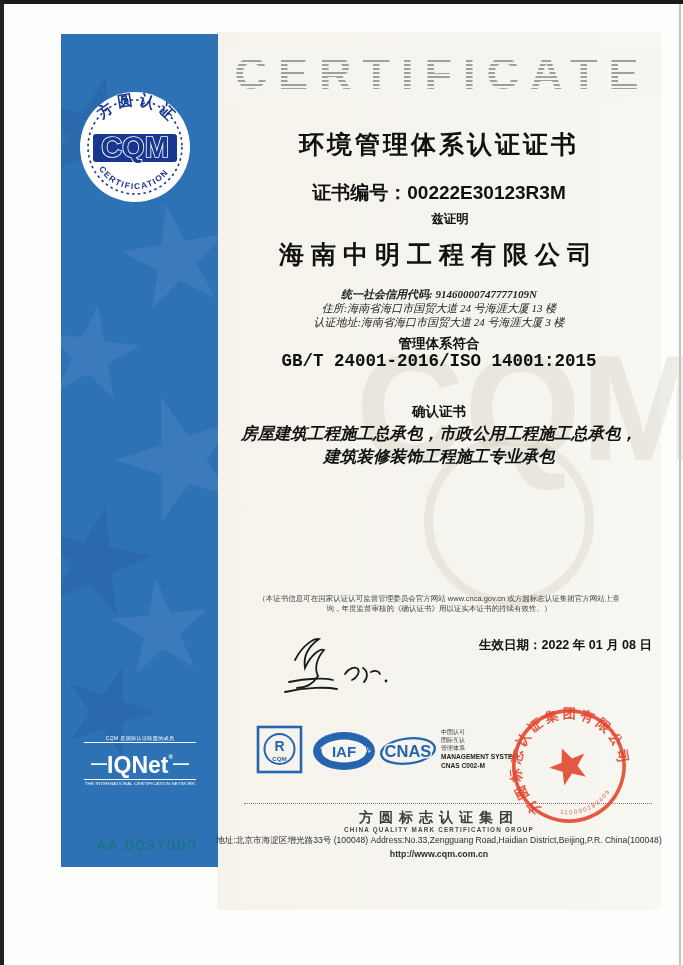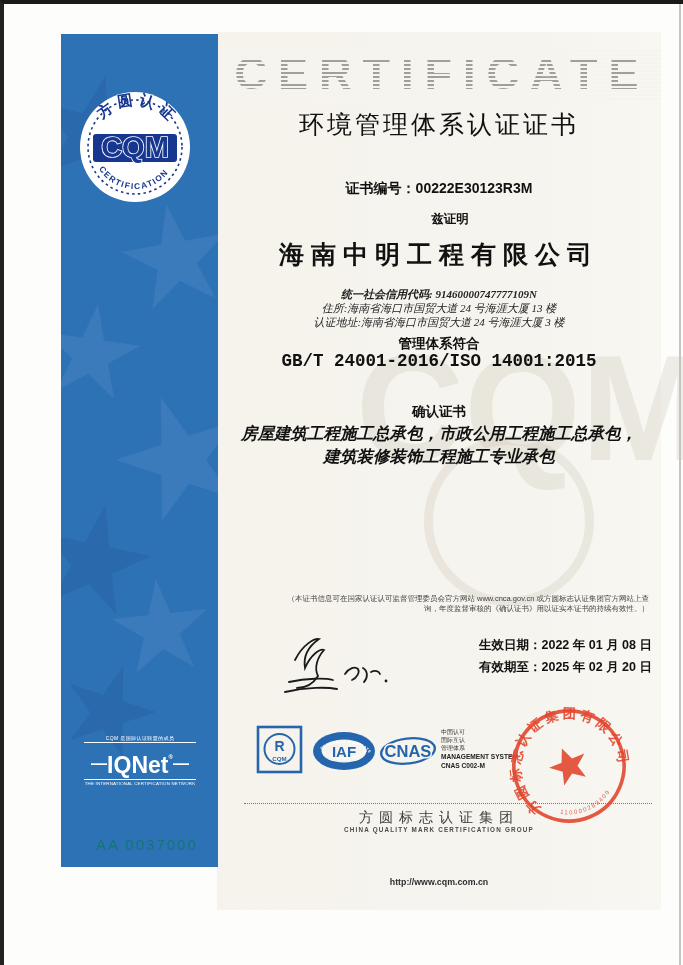--- a/index.html
+++ b/index.html
@@ -36,56 +36,56 @@
   .iqnet .tagline { font-size:4.4px; letter-spacing:.2px; border-top:1px solid #fff; padding-top:1px; margin-top:2px; white-space:nowrap; }
 
   .serial-no { position:absolute; left:92px; top:832px; font-size:15px; letter-spacing:2px; color:#0f766e; opacity:.9; z-index:3; }
 
   
   .content { position:absolute; left:213px; top:0; width:444px; z-index:4; text-align:center; color:#111; }
   .cert-word-wrap { position:absolute; left:6px; top:44px; width:438px; height:52px; }
   .cert-word { font-size:45px; font-weight:bold; letter-spacing:11px; color:#a19f99; white-space:nowrap; font-family:"Liberation Sans",sans-serif; }
   .cert-word-wrap .stripes { position:absolute; inset:0; background:repeating-linear-gradient(180deg, rgba(246,244,238,0) 0 2px, #f6f4ee 2px 4px); }
 
-  .doc-title { position:absolute; left:0; top:104px; width:100%; font-size:25px; font-weight:normal; letter-spacing:3px; }
-  .certno { position:absolute; left:0; top:176px; width:100%; font-size:14px; font-weight:bold; }
+  .doc-title { position:absolute; left:0; top:124px; width:100%; font-size:25px; font-weight:bold; letter-spacing:3px; }
+  .certno { position:absolute; left:0; top:176px; width:100%; font-size:19px; font-weight:bold; }
   .attest { position:absolute; left:11px; top:207px; width:100%; font-size:12.5px; font-weight:bold; }
   .company { position:absolute; left:0; top:234px; width:100%; font-size:25px; letter-spacing:7px; font-weight:bold;
              font-family:"Liberation Serif", serif; }
   .detail { position:absolute; left:0; width:100%; font-size:11px; font-style:italic; font-family:"Liberation Serif",serif; color:#222; }
   .d1 { top:283px;font-weight:bold; } .d2 { top:297px; } .d3 { top:311px; }
   .conform { position:absolute; left:0; top:331px; width:100%; font-size:13.5px; font-weight:bold; }
   .std { position:absolute; left:0; top:347px; width:100%; font-size:17.5px; font-weight:bold; font-family:Liberation Mono, monospace; }
   .scope-label { position:absolute; left:0; top:399px; width:100%; font-size:13.5px; font-weight:bold; }
   .scope-line { position:absolute; left:0; width:100%; font-size:16.5px; font-style:italic; font-weight:bold; font-family:"Liberation Serif",serif; }
   .s1 { top:419px; } .s2 { top:442px; }
-  .fine { position:absolute; left:12px; width:420px; font-size:7.5px; color:#444; line-height:10px;text-align:right; }
+  .fine { position:absolute; left:12px; width:420px; font-size:7.5px; color:#444; line-height:10px; }
   .f1 { top:590px; } .f2 { top:600px; }
 
   .dates { position:absolute; left:475px; top:630px; z-index:4; font-size:12.5px; font-weight:bold; color:#111; white-space:nowrap; line-height:22px; text-align:left; }
 
   .signature { position:absolute; left:263px; top:626px; z-index:5; }
 
   
   .mark-rcqm { position:absolute; left:252px; top:721px; z-index:4; }
   .mark-iaf  { position:absolute; left:307px; top:726px; z-index:4; }
   .mark-cnas { position:absolute; left:375px; top:730px; z-index:4; }
   .acc-text { position:absolute; left:437px; top:724px; z-index:4; text-align:left; color:#333; }
   .acc-text .cn { font-size:6px; line-height:8px; }
   .acc-text .en { font-size:6.6px; line-height:9px; font-weight:bold; color:#222; }
 
   .stamp { position:absolute; left:503px; top:700px; z-index:6; transform:rotate(-22deg); }
 
   .sep { position:absolute; left:240px; top:799px; width:408px; border-top:1.5px dotted #777; z-index:4; }
-  .group-cn { position:absolute; left:213px; top:805px; width:444px; text-align:center; font-size:14px; font-weight:normal;
+  .group-cn { position:absolute; left:213px; top:805px; width:444px; text-align:center; font-size:14px; font-weight:bold;
               letter-spacing:6px; color:#3c3c3c; z-index:4; }
   .group-en { position:absolute; left:213px; top:822px; width:444px; text-align:center; font-size:6.3px; letter-spacing:1.2px;
               font-weight:bold; color:#4a4a4a; z-index:4; }
   .addr { position:absolute; left:195px; top:831px; width:480px; text-align:center; font-size:8.6px; color:#2e2e2e; z-index:4; }
-  .site { position:absolute; left:213px; top:845px; width:444px; text-align:center; font-size:8.8px; font-weight:bold; color:#2e2e2e; z-index:4;margin-top:28px; }
+  .site { position:absolute; left:213px; top:845px; width:444px; text-align:center; font-size:8.8px; font-weight:bold; color:#2e2e2e; z-index:4; }
 </style>
 </head>
 <body>
 
 <div id="page">
 
   <div class="paper"></div>
   <div class="watermark">CQM</div>
   <div class="watermark-ring"></div>
 
@@ -140,21 +140,20 @@
     <div class="std">GB/T 24001-2016/ISO 14001:2015</div>
     <div class="scope-label">确认证书</div>
     <div class="scope-line s1">房屋建筑工程施工总承包，市政公用工程施工总承包，</div>
     <div class="scope-line s2">建筑装修装饰工程施工专业承包</div>
     <div class="fine f1">（本证书信息可在国家认证认可监督管理委员会官方网站 www.cnca.gov.cn 或方圆标志认证集团官方网站上查</div>
     <div class="fine f2">询，年度监督审核的《确认证书》用以证实本证书的持续有效性。）</div>
   </div>
 
   <div class="dates">
     <div><span>生效日期：</span><span>2022 年 01 月 08 日</span></div>
-    <div><span>有效期至：</span><span>2025 年 02 月 20 日</span></div>
   </div>
 
   <svg class="signature" width="135" height="80" viewBox="0 0 135 80">
     <g fill="none" stroke="#1a1a1a" stroke-width="1.8" stroke-linecap="round">
       <path d="M28,30 C36,14 48,8 52,9 C42,16 36,26 38,38 C44,24 54,18 57,20 C50,28 47,38 51,46 C46,54 38,58 30,58"></path>
       <path d="M22,52 C40,48 58,48 66,50"></path>
       <path d="M18,62 C40,57 60,57 70,59"></path>
       <path d="M78,44 C82,38 88,36 91,39 C93,42 90,48 85,50"></path>
       <path d="M96,38 C101,41 101,48 97,52"></path>
       <path d="M104,42 C108,40 112,41 113,44"></path>
@@ -209,15 +208,16 @@
       <textPath href="#stampRing" startOffset="4">方圆标志认证集团有限公司</textPath>
     </text>
     <text font-size="6" fill="#e2472f" letter-spacing="1.6" opacity=".85" font-family="Liberation Sans, sans-serif">
       <textPath href="#stampSerial" startOffset="6">110000283409</textPath>
     </text>
   </svg>
 
   <div class="sep"></div>
   <div class="group-cn">方圆标志认证集团</div>
   <div class="group-en">CHINA QUALITY MARK CERTIFICATION GROUP</div>
+  <div class="addr">地址:北京市海淀区增光路33号 (100048)   Address:No.33,Zengguang Road,Haidian District,Beijing,P.R. China(100048)</div>
   <div class="site">http://www.cqm.com.cn</div>
 
 </div>
 
 </body></html>

